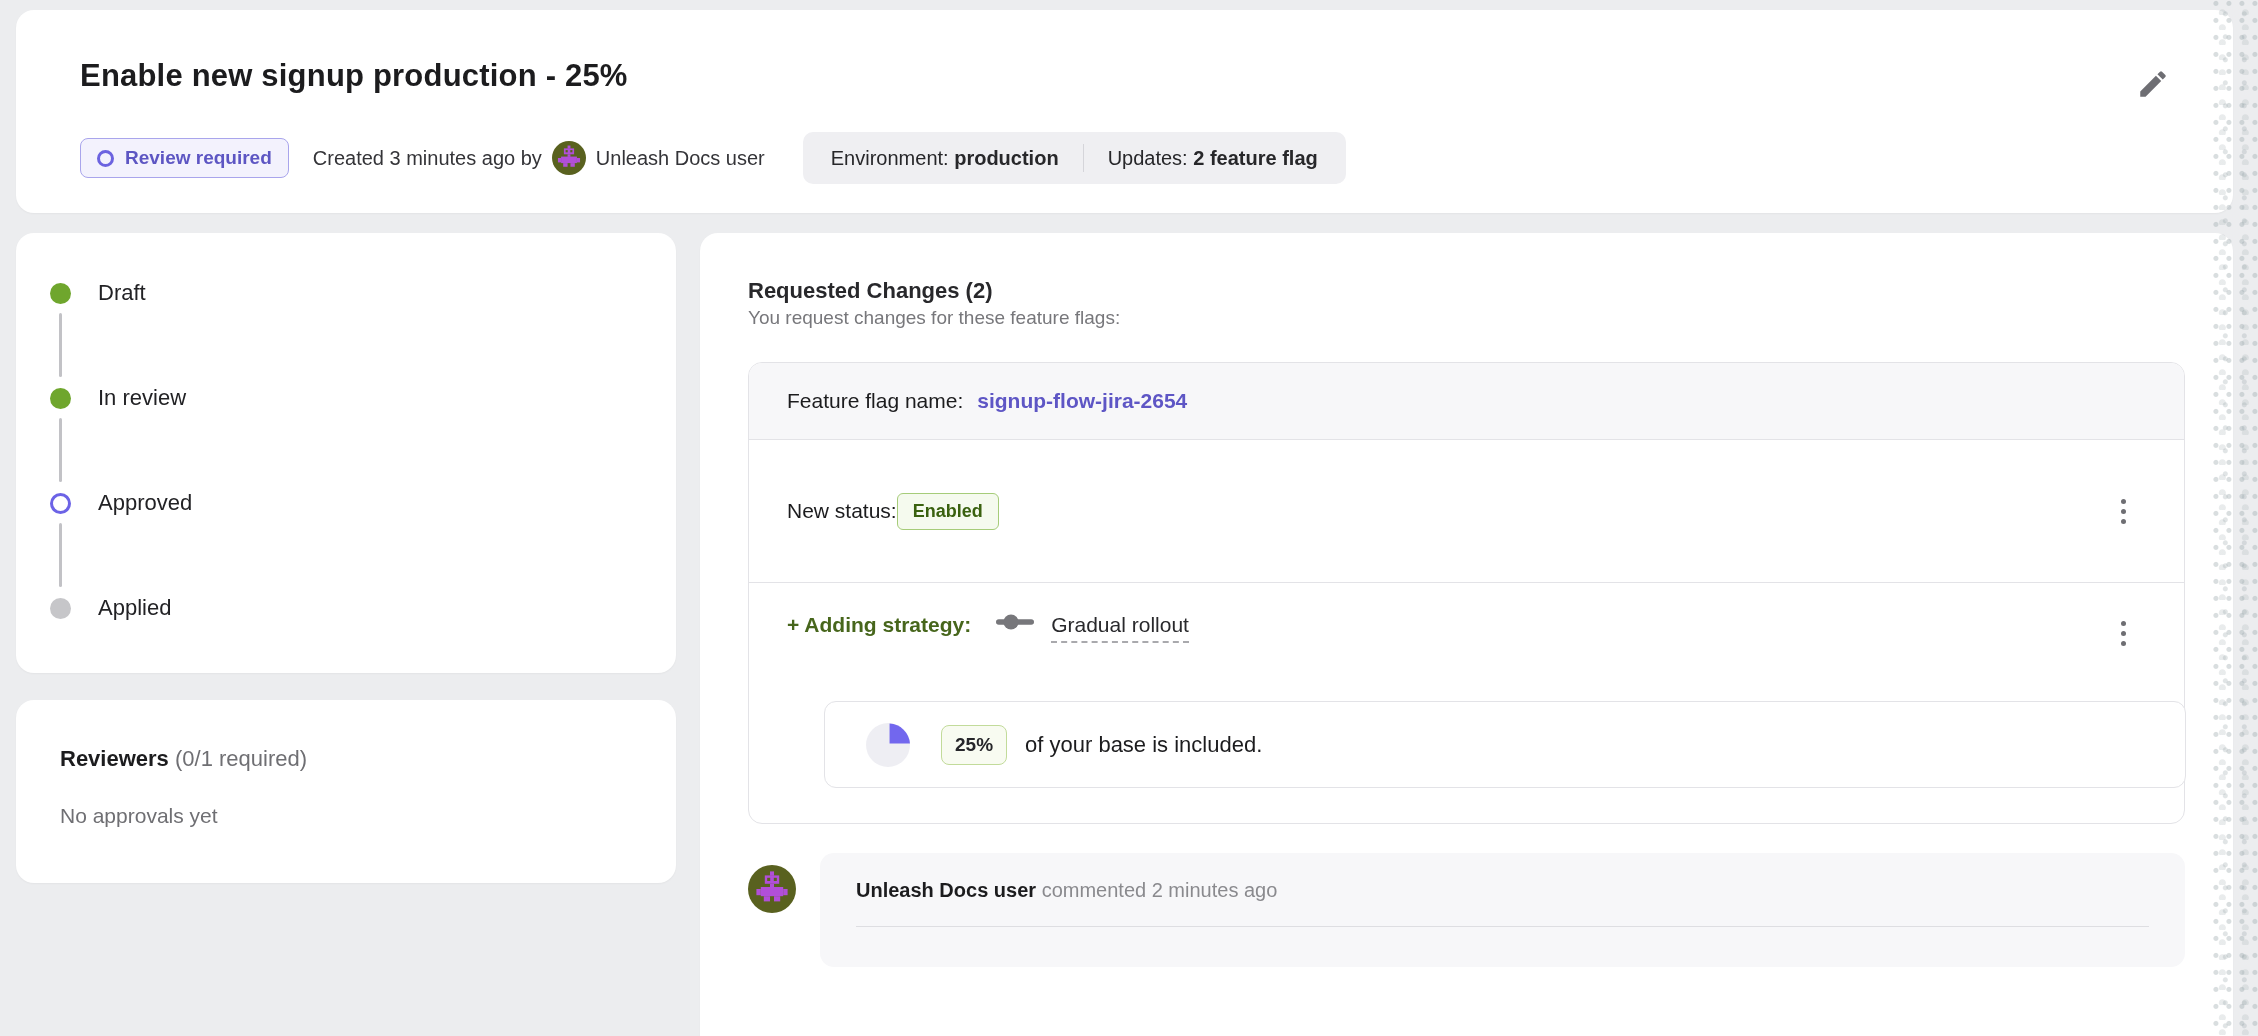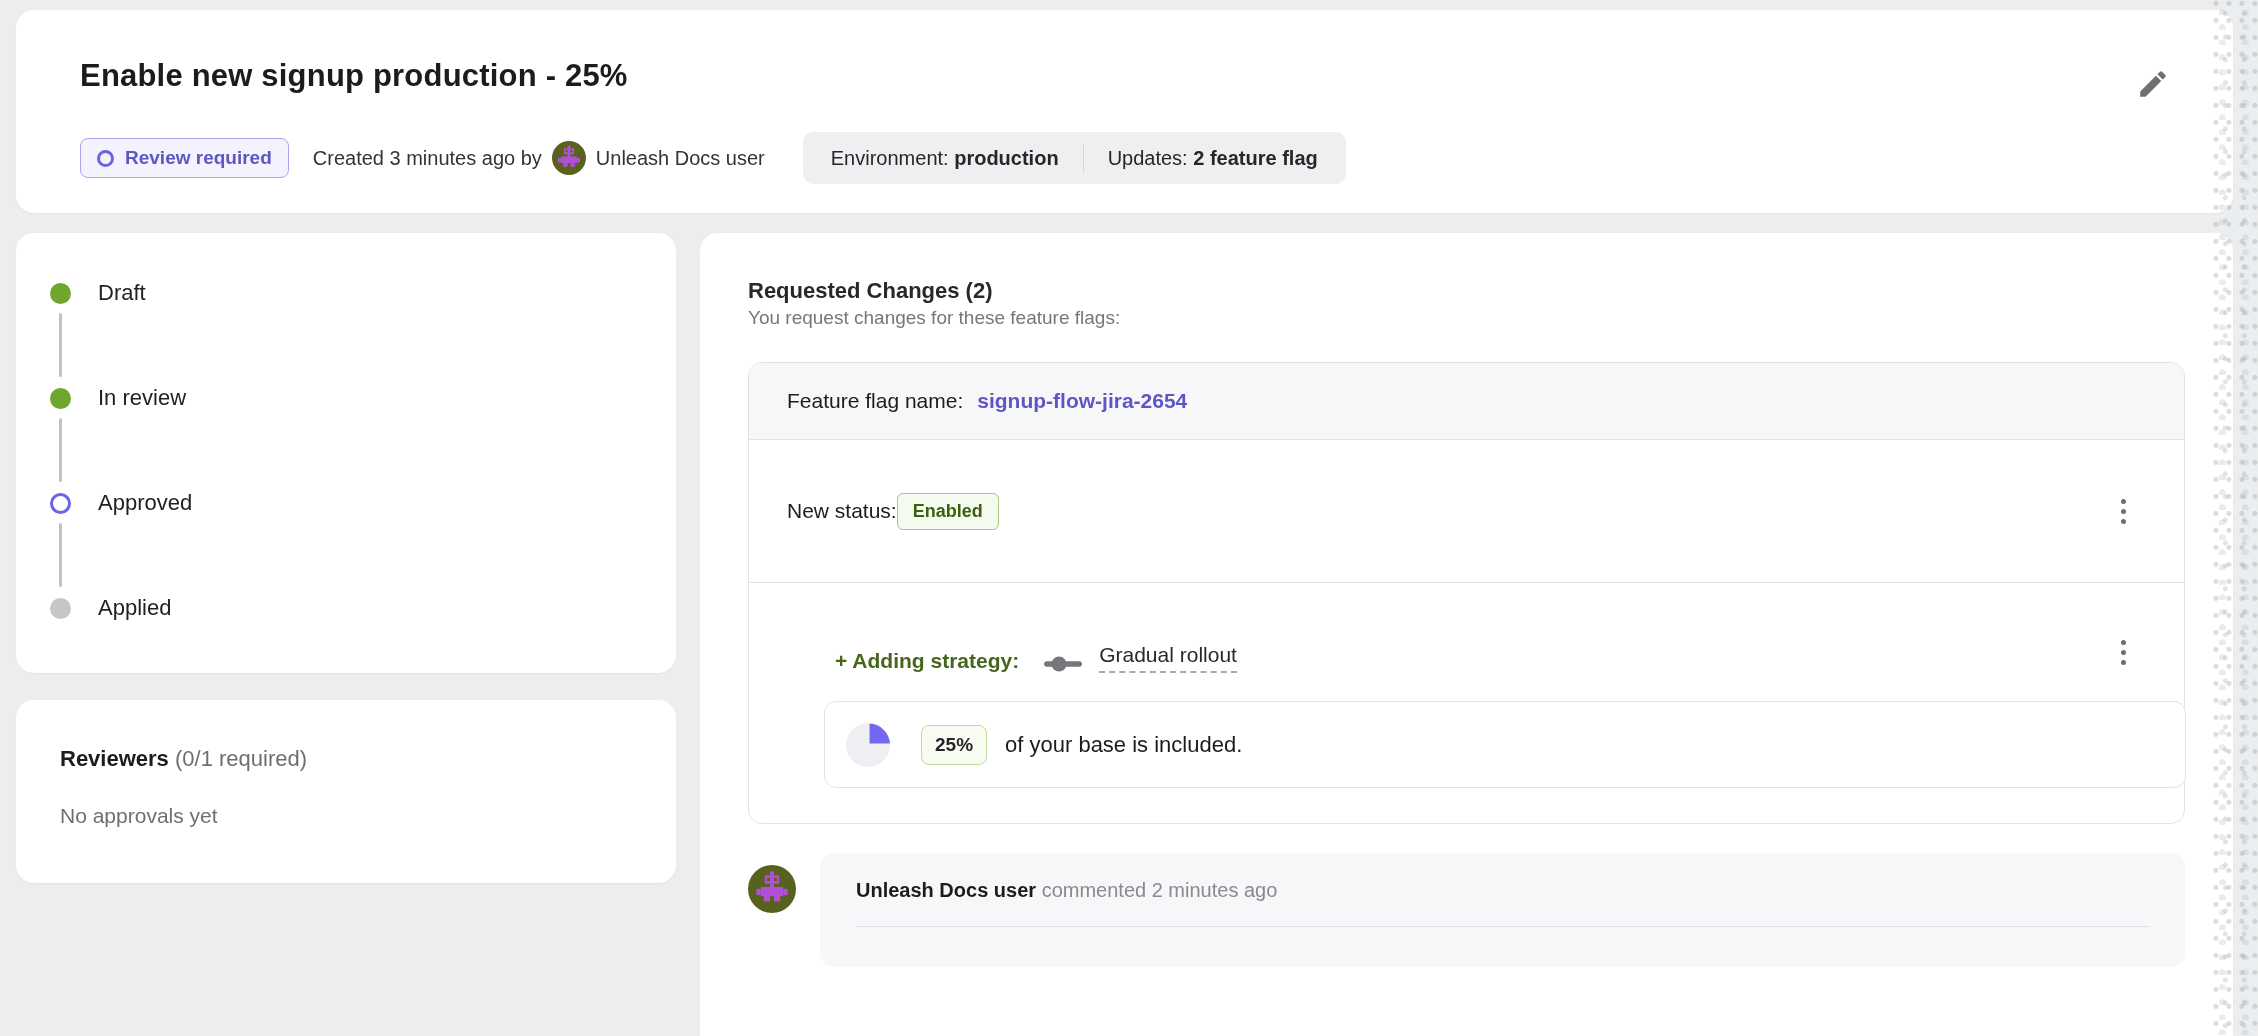--- a/index.html
+++ b/index.html
@@ -60,28 +60,28 @@
   .flag-link { color:#5E56C5; font-weight:700; margin-left:14px; text-decoration:none; cursor:pointer; }
   .status-row { height:143px; display:flex; align-items:center; padding:0 50px 0 38px; border-bottom:1px solid #E3E3E7; font-size:21px; color:#1C1C1E; }
   .enabled-badge {
     padding:7px 15px; background:#F5FAEE; border:1px solid #A6CC79;
     border-radius:6px; color:#3A610F; font-size:18px; font-weight:700;
   }
   .kebab { margin-left:auto; display:flex; flex-direction:column; gap:5px; padding:8px; cursor:pointer; }
   .kebab i { width:5px; height:5px; border-radius:50%; background:#6E6E73; }
 
   .strategy-section { padding:30px 50px 35px 38px; }
-  .strategy-row { display:flex; align-items:flex-end; height:60px;margin-left:48px; }
+  .strategy-row { display:flex; align-items:flex-start; height:60px; }
   .strategy-prefix { color:#47661C; font-size:21px; font-weight:600; }
   .rollout-icon { margin:0 16px 0 24px; flex:0 0 auto; }
   .strategy-name { font-size:21px; color:#29292C; border-bottom:2px dashed #A9A9AD; padding-bottom:4px; cursor:pointer; }
 
   .rollout-card {
     margin:28px 0 0 37px; width:1362px; height:87px; border:1px solid #E3E3E7; border-radius:12px;
-    display:flex; align-items:center; padding:0 20px; background:#fff;
+    display:flex; align-items:center; padding:0 40px; background:#fff;
   }
   .pct-badge {
     margin-left:30px; padding:8px 13px; background:#F8FBF1; border:1px solid #C2DB9A;
     border-radius:8px; font-size:19px; font-weight:700; color:#26262A;
   }
   .rollout-text { margin-left:18px; font-size:22px; color:#1C1C1E; }
 
   .comment-block { position:absolute; left:48px; top:620px; display:flex; gap:24px; }
   .avatar-lg { width:48px; height:48px; margin-top:12px; flex:0 0 auto; }
   .comment-card { width:1365px; background:#F7F7F9; border-radius:14px; padding:26px 36px 40px 36px; }

